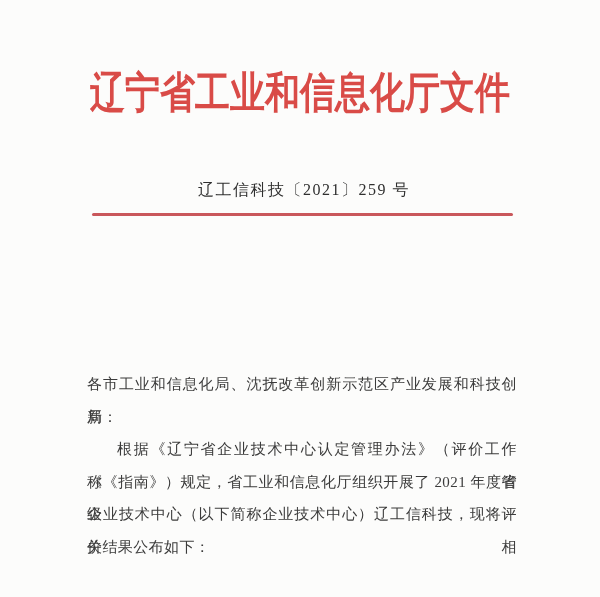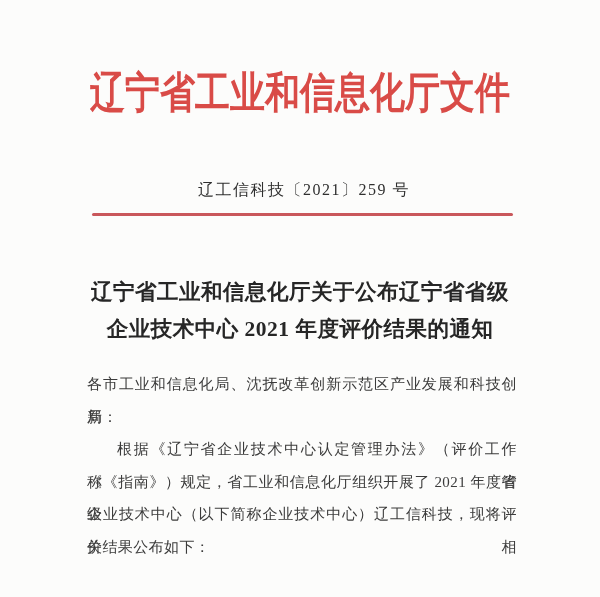--- a/index.html
+++ b/index.html
@@ -85,24 +85,20 @@
 <body>
 
 <div class="page">
 
   <div class="masthead">辽宁省工业和信息化厅文件</div>
 
   <div class="doc-number">辽工信科技〔2021〕259 号</div>
 
   <div class="red-line"></div>
 
-  <div class="notice-title">
-    <div>辽宁省工业和信息化厅关于公布辽宁省省级</div>
-    <div>企业技术中心 2021 年度评价结果的通知</div>
-  </div>
 
   <div class="body-text">
     <div class="body-line fill">各市工业和信息化局、沈抚改革创新示范区产业发展和科技创新</div>
     <div class="body-line">局：</div>
     <div class="body-line fill indent">根据《辽宁省企业技术中心认定管理办法》（评价工作《管</div>
     <div class="body-line fill">称《指南》）规定，省工业和信息化厅组织开展了 2021 年度省级</div>
     <div class="body-line fill">企业技术中心（以下简称企业技术中心）辽工信科技，现将评价相</div>
     <div class="body-line">关结果公布如下：</div>
   </div>
 

